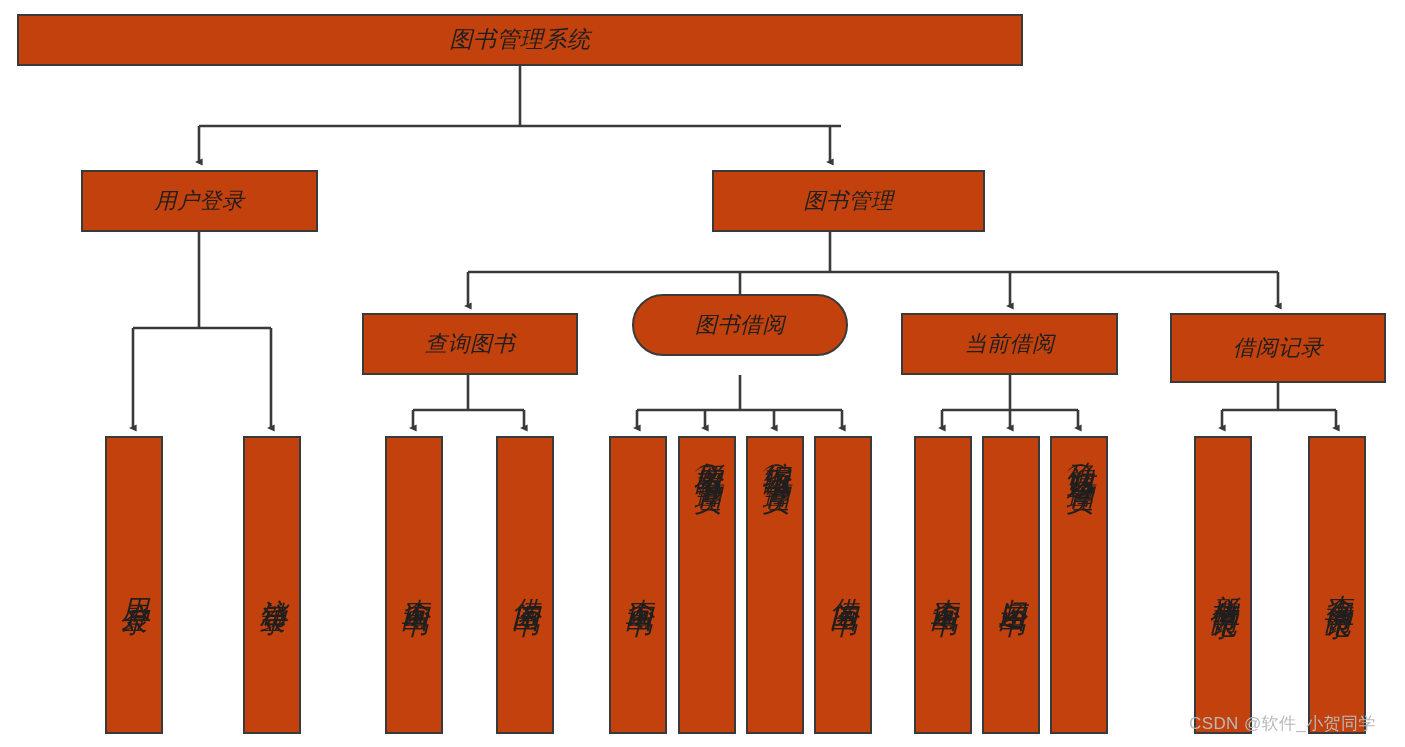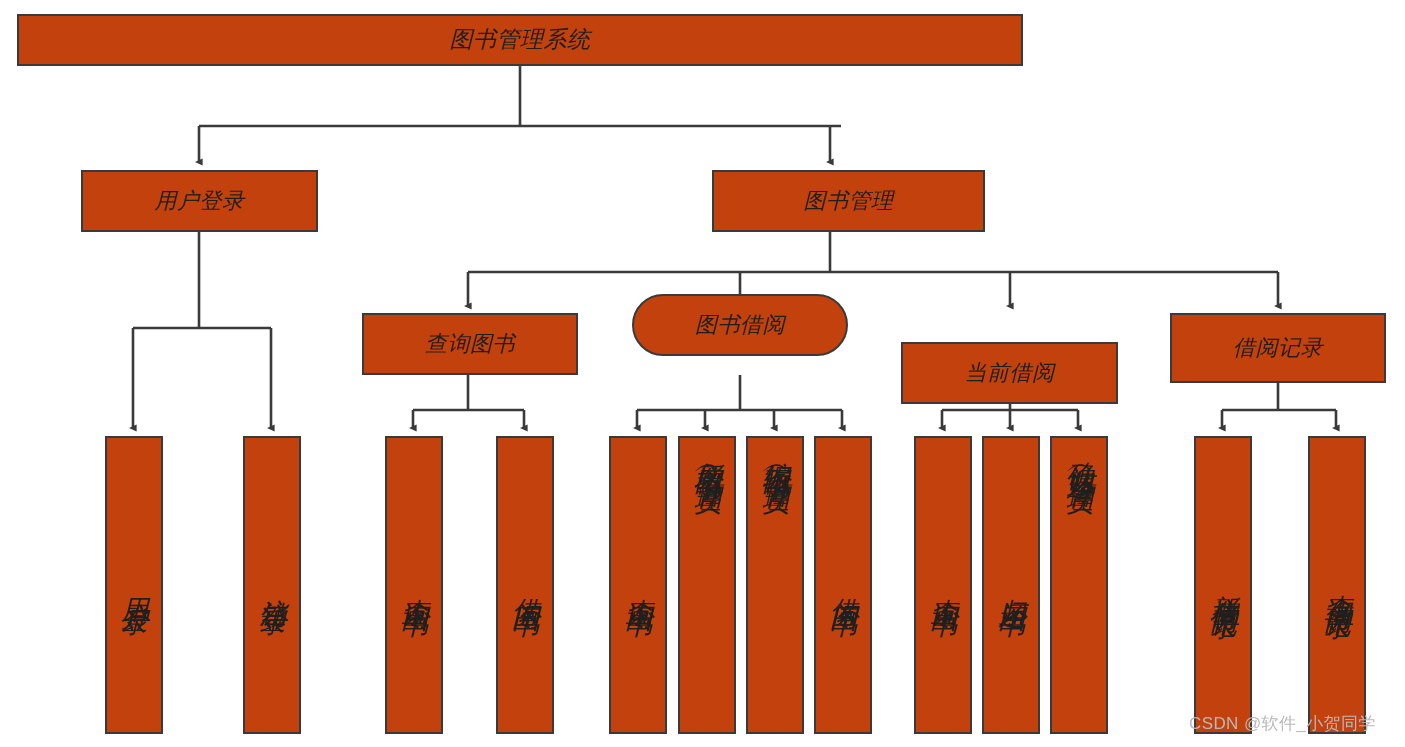--- a/index.html
+++ b/index.html
@@ -148,21 +148,21 @@
   <div class="node horiz" style="left:712px; top:170px; width:273px; height:62px;">
     <span class="node-label">图书管理</span>
   </div>
 
   <div class="node horiz" style="left:362px; top:313px; width:216px; height:62px;">
     <span class="node-label">查询图书</span>
   </div>
   <div class="node horiz" style="left:632px; top:294px; width:216px; height:62px;border-radius:31px;">
     <span class="node-label">图书借阅</span>
   </div>
-  <div class="node horiz" style="left:901px; top:313px; width:217px; height:62px;margin-top:29px;">
+  <div class="node horiz" style="left:901px; top:313px; width:217px; height:62px;">
     <span class="node-label">当前借阅</span>
   </div>
   <div class="node horiz" style="left:1170px; top:313px; width:216px; height:70px;">
     <span class="node-label">借阅记录</span>
   </div>
 
   <div class="node leaf centered" style="left:105px; top:436px; width:58px; height:298px;">
     <span class="node-label">用户登录</span>
   </div>
   <div class="node leaf centered" style="left:243px; top:436px; width:58px; height:298px;">

